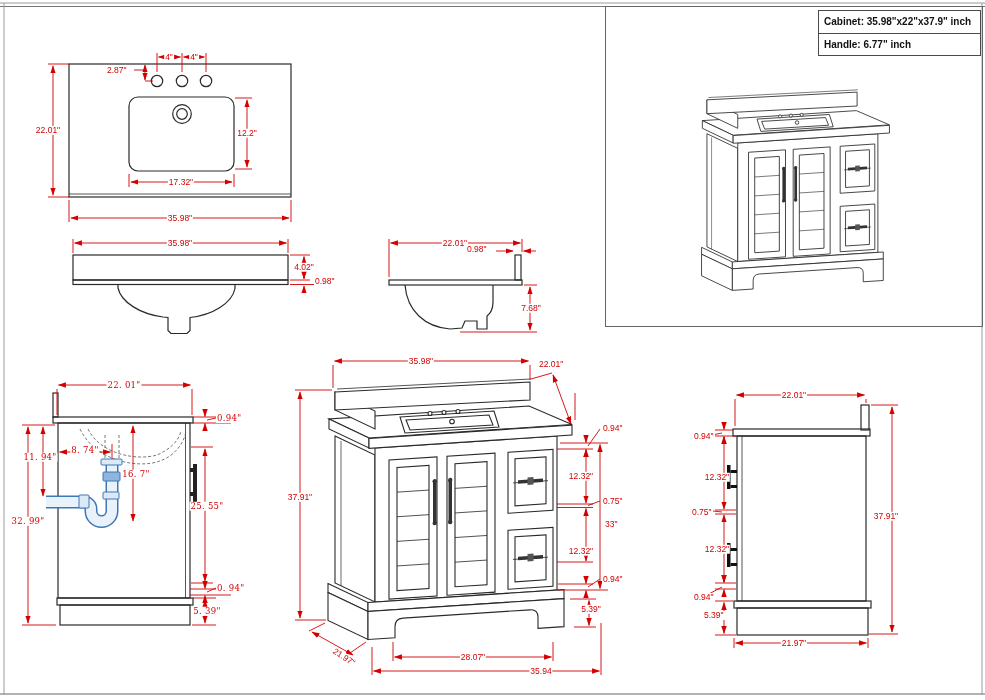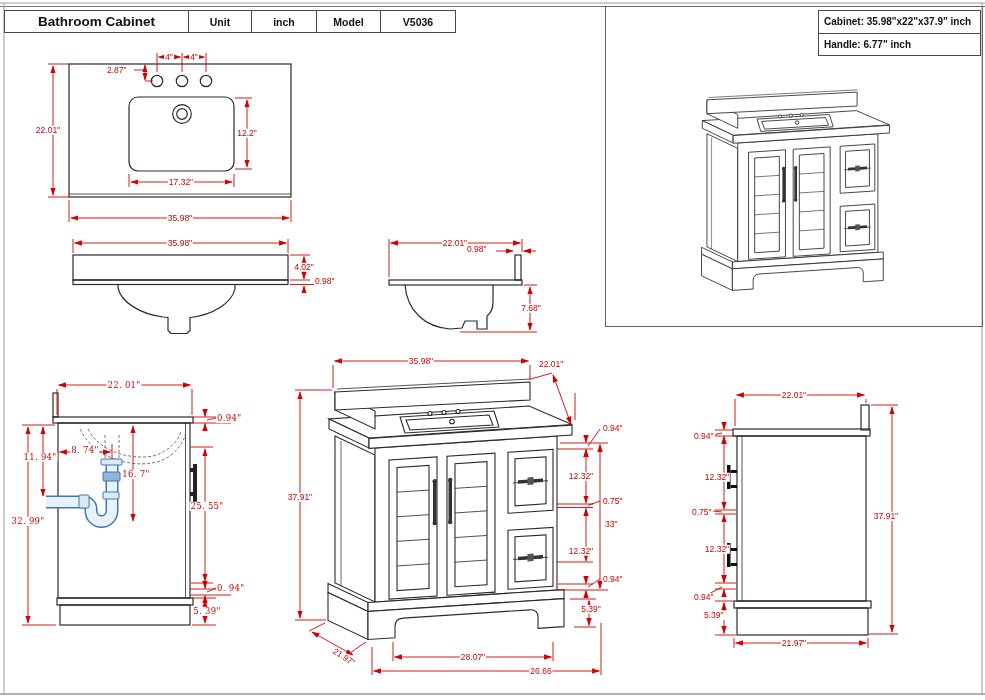--- a/index.html
+++ b/index.html
@@ -20,27 +20,20 @@
        padding-left:5px;font-weight:bold;font-size:10px;color:#111;background:#fff}
   .ibox .row+.row{border-top:none}
   .isobox{position:absolute;left:605px;top:6px;width:376px;height:319px;
        border:1px solid #666;z-index:1}
 </style>
 </head>
 <body>
 
 <div id="sheet">
 
-  <div class="tbl">
-    <div class="cell" style="width:183px">Bathroom Cabinet</div>
-    <div class="cell" style="width:62px">Unit</div>
-    <div class="cell" style="width:64px">inch</div>
-    <div class="cell" style="width:63px">Model</div>
-    <div class="cell" style="width:74px">V5036</div>
-  </div>
 
   <div class="ibox">
     <div class="row">Cabinet: 35.98"x22"x37.9" inch</div>
     <div class="row">Handle:  6.77" inch</div>
   </div>
 
   <div class="isobox"></div>
 
   <svg width="985" height="700">
     <defs>
@@ -301,21 +294,21 @@
   <span class="dim" style="left:538px;top:360px">22.01"</span>
   <span class="dim c" style="left:300px;top:497px">37.91"</span>
   <span class="dim" style="left:602px;top:424px">0.94"</span>
   <span class="dim c" style="left:581px;top:476px">12.32"</span>
   <span class="dim" style="left:602px;top:497px">0.75"</span>
   <span class="dim" style="left:604px;top:520px">33"</span>
   <span class="dim c" style="left:581px;top:551px">12.32"</span>
   <span class="dim" style="left:602px;top:575px">0.94"</span>
   <span class="dim c" style="left:591px;top:609px">5.39"</span>
   <span class="dim c" style="left:473px;top:657px">28.07"</span>
-  <span class="dim c" style="left:541px;top:671px">26.66</span>
+  <span class="dim c" style="left:541px;top:671px">35.94</span>
   <span class="dim rot" style="left:344px;top:657px">21.97"</span>
 
   <span class="dim c" style="left:794px;top:395px">22.01"</span>
   <span class="dim" style="left:693px;top:432px">0.94"</span>
   <span class="dim c" style="left:717px;top:477px">12.32"</span>
   <span class="dim" style="left:691px;top:508px">0.75"</span>
   <span class="dim c" style="left:717px;top:549px">12.32"</span>
   <span class="dim" style="left:693px;top:593px">0.94"</span>
   <span class="dim" style="left:703px;top:611px">5.39"</span>
   <span class="dim c" style="left:886px;top:516px">37.91"</span>

